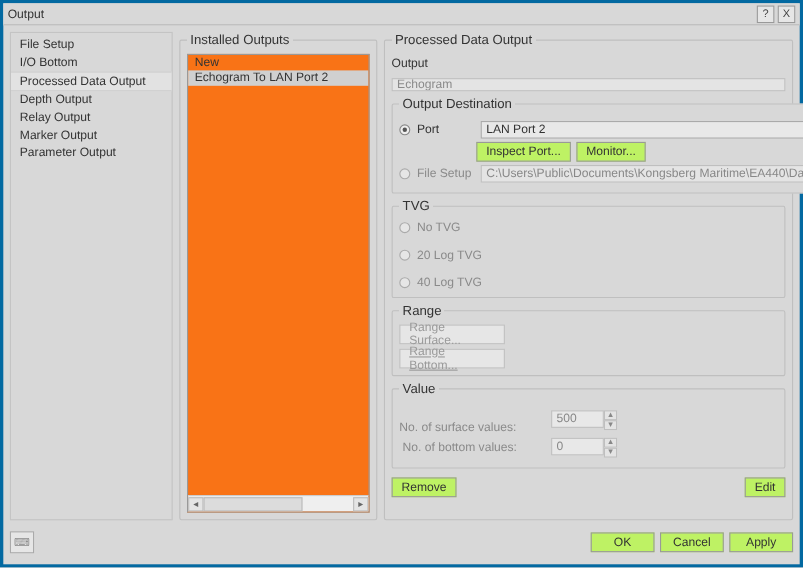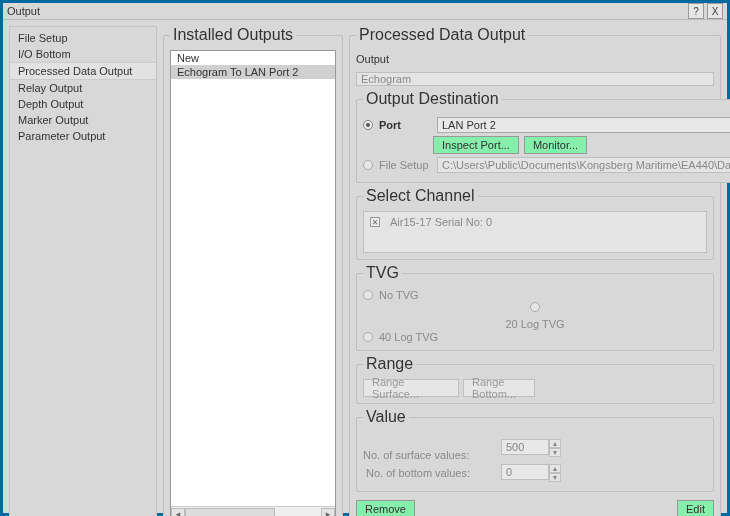--- a/index.html
+++ b/index.html
@@ -16,36 +16,36 @@
   .titlebar .title { flex:1; font-size:11px; color:#333; }
   .titlebar .tb-btn { width:16px; height:16px; background:#e6e6e6; border:1px solid #999; margin-left:3px; display:flex; align-items:center; justify-content:center; font-size:10px; color:#444; cursor:default; }
   .content { flex:1; display:flex; flex-direction:column; padding:6px; gap:6px; }
   .body-row { flex:1; display:flex; gap:6px; min-height:0; }
   .sidebar { width:148px; background:#d8d8d8; border:1px solid #c4c4c4; padding:3px 0; }
   .side-item { padding:2px 8px; font-size:11px; color:#333; }
   .side-item.selected { background:#e2e2e2; border-top:1px solid #ccc; border-bottom:1px solid #ccc; }
   .middle { width:180px; display:flex; flex-direction:column; }
   .right { flex:1; display:flex; flex-direction:column; min-width:0; }
   fieldset.group { border:1px solid #bfbfbf; border-radius:2px; margin:0; padding:6px 6px; background:#d8d8d8; position:relative; }
-  fieldset.group > legend { font-size:16px; color:#333; padding:0 3px; }
-  .list { flex:1; background:#ffffff; border:1px solid #999; overflow:auto; position:relative; }
+  fieldset.group > legend { font-size:12px; color:#333; padding:0 3px; }
+  .list { flex:1; background:#f97316; border:1px solid #999; overflow:auto; position:relative; }
   .list-item { padding:1px 6px; font-size:11px; color:#333; }
   .list-item.selected { background:#d0d0d0; }
   .hscroll { height:15px; border-top:1px solid #ccc; display:flex; align-items:center; background:#efefef; }
   .hscroll .arrow { width:14px; height:13px; border:1px solid #bbb; background:#e4e4e4; display:flex; align-items:center; justify-content:center; font-size:9px; color:#666; }
   .hscroll .track { flex:1; height:13px; position:relative; }
   .hscroll .thumb { position:absolute; left:0; width:90px; top:0; bottom:0; background:#dcdcdc; border:1px solid #bbb; }
   .field-row { display:flex; align-items:center; gap:6px; margin:3px 0; }
   .field-row.disabled { color:#8a8a8a; }
   .radio { width:10px; height:10px; border:1px solid #888; border-radius:50%; background:#eee; display:inline-flex; align-items:center; justify-content:center; flex:0 0 auto; }
   .radio.checked::after { content:""; width:4px; height:4px; background:#555; border-radius:50%; }
   .radio.disabled { border-color:#aaa; background:#e6e6e6; }
   .label { white-space:nowrap; }
   .select { background:#e8e8e8; border:1px solid #aaa; height:16px; display:flex; align-items:center; padding:0 16px 0 4px; position:relative; font-size:11px; color:#333; }
-  .btn { background:#86efac; border:1px solid #999; padding:1px 8px; font-size:11px; color:#333; height:18px; display:inline-flex; align-items:center; }
+  .btn { background:#bef264; border:1px solid #999; padding:1px 8px; font-size:11px; color:#333; height:18px; display:inline-flex; align-items:center; }
   .btn.disabled { color:#9a9a9a; border-color:#bfbfbf; background:#e6e6e6; }
   .textro { flex:1; background:#e4e4e4; border:1px solid #bfbfbf; height:16px; padding:0 4px; display:flex; align-items:center; color:#888; font-size:11px; overflow:hidden; white-space:nowrap; }
   .channel-box { border:1px solid #bfbfbf; background:#e4e4e4; height:42px; padding:4px 6px; }
   .check { width:10px; height:10px; border:1px solid #999; background:#eee; display:inline-flex; align-items:center; justify-content:center; font-size:8px; color:#666; margin-right:4px; flex:0 0 auto; }
   .spinner { display:flex;padding-left:22px; }
   .spinner .val { width:48px; height:16px; border:1px solid #bfbfbf; background:#e8e8e8; padding:0 4px; display:flex; align-items:center; color:#888; font-size:11px; }
   .spinner .arrows { width:12px; display:flex; flex-direction:column; }
   .spinner .arrows div { flex:1; border:1px solid #bfbfbf; background:#e4e4e4; display:flex; align-items:center; justify-content:center; color:#888; font-size:7px; height:8px; }
   .bottom-row { display:flex; justify-content:space-between; align-items:flex-end; margin-top:4px; }
   .footer { height:28px; display:flex; align-items:center; justify-content:space-between; padding:0 0; }
@@ -63,22 +63,22 @@
     <div class="tb-btn">X</div>
   </div>
 
   <div class="content">
     <div class="body-row">
 
       <div class="sidebar">
         <div class="side-item">File Setup</div>
         <div class="side-item">I/O Bottom</div>
         <div class="side-item selected">Processed Data Output</div>
+        <div class="side-item">Depth Output</div>
         <div class="side-item">Relay Output</div>
-        <div class="side-item">Depth Output</div>
         <div class="side-item">Marker Output</div>
         <div class="side-item">Parameter Output</div>
       </div>
 
       <fieldset class="group middle" style="display:flex; flex-direction:column;">
         <legend>Installed Outputs</legend>
         <div class="list" style="flex:1; display:flex; flex-direction:column;">
           <div style="flex:1;">
             <div class="list-item">New</div>
             <div class="list-item selected">Echogram To LAN Port 2</div>
@@ -98,68 +98,59 @@
 
         <div class="field-row">
           <span class="label" style="width:40px;">Output</span>
         </div>
         <div class="textro" style="color:#8a8a8a;">Echogram</div>
 
         <fieldset class="group">
           <legend>Output Destination</legend>
           <div class="field-row">
             <span class="radio checked"></span>
-            <span class="label" style="width:52px;font-weight:bold;">Port</span>
+            <span class="label" style="width:52px;">Port</span>
             <div class="select" style="flex:1;">
               <span>LAN Port 2</span>
 
             </div>
           </div>
           <div class="field-row" style="padding-left:70px; gap:5px;">
             <span class="btn">Inspect Port...</span>
             <span class="btn">Monitor...</span>
           </div>
           <div class="field-row disabled">
             <span class="radio disabled"></span>
             <span class="label" style="width:52px;">File Setup</span>
             <div class="textro">C:\Users\Public\Documents\Kongsberg Maritime\EA440\Data</div>
           </div>
         </fieldset>
 
-        <fieldset class="group">
-          <legend>Select Channel</legend>
-          <div class="channel-box">
-            <div class="field-row disabled" style="margin:0;">
-              <span class="check">✕</span>
-              <span class="label">Air15-17 Serial No: 0</span>
-            </div>
-          </div>
-        </fieldset>
 
         <fieldset class="group">
           <legend>TVG</legend>
           <div class="field-row disabled" style="margin:1px 0;">
             <span class="radio disabled"></span>
             <span class="label">No TVG</span>
           </div>
-          <div class="field-row disabled" style="margin:1px 0;flex-direction:column;">
+          <div class="field-row disabled" style="margin:13px 0;">
             <span class="radio disabled"></span>
             <span class="label">20 Log TVG</span>
           </div>
           <div class="field-row disabled" style="margin:1px 0;">
             <span class="radio disabled"></span>
             <span class="label">40 Log TVG</span>
           </div>
         </fieldset>
 
         <fieldset class="group">
           <legend>Range</legend>
-          <div style="display:flex; flex-direction:row; gap:4px;">
+          <div style="display:flex; flex-direction:column; gap:4px;">
             <span class="btn disabled" style="width:96px;">Range Surface...</span>
-            <span class="btn disabled" style="width:72px;">Range Bottom...</span>
+            <span class="btn disabled" style="width:96px;text-decoration:underline;">Range Bottom...</span>
           </div>
         </fieldset>
 
         <fieldset class="group">
           <legend>Value</legend>
           <div class="field-row disabled">
             <span class="label" style="width:110px;margin-top:14px;">No. of surface values:</span>
             <div class="spinner">
               <div class="val">500</div>
               <div class="arrows">

